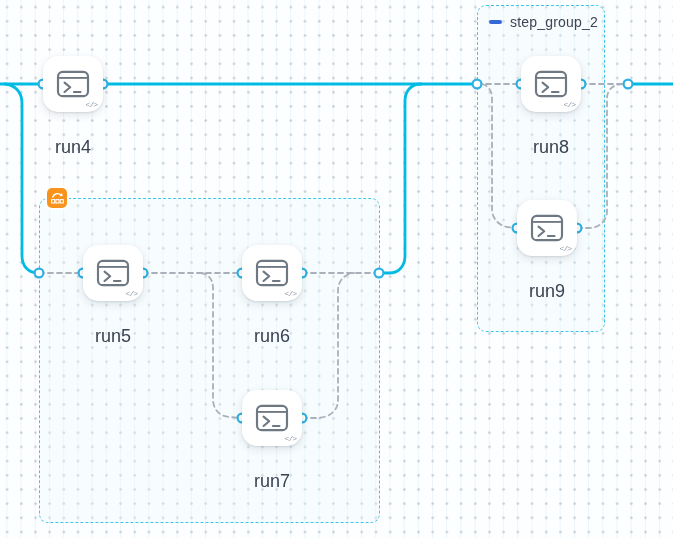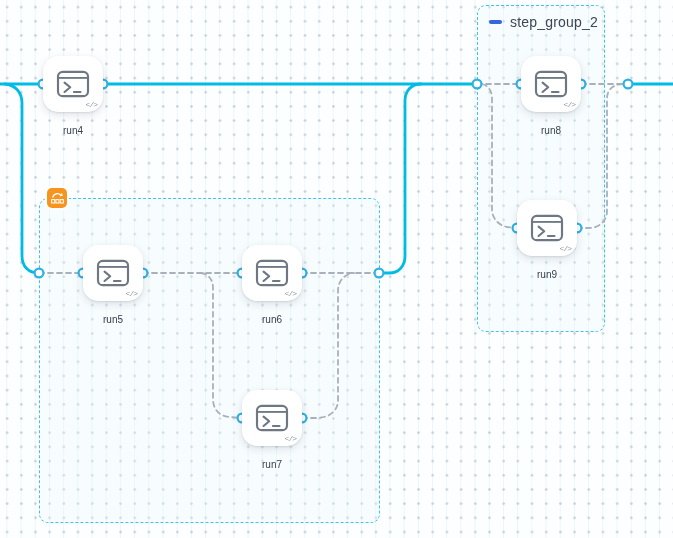--- a/index.html
+++ b/index.html
@@ -42,21 +42,21 @@
   .card{
     position:relative; width:60px; height:56px; border-radius:15px; background:var(--node-bg);
     box-shadow:0 1px 2px rgba(25,39,62,.10), 0 3px 8px rgba(25,39,62,.12);
     display:flex; align-items:center; justify-content:center; cursor:pointer; box-sizing:border-box;
   }
   .term{stroke:var(--icon-stroke); fill:none;}
   .corner{
     position:absolute; right:6px; bottom:3px; font-size:8px; line-height:1;
     color:var(--corner-glyph); font-family:"Liberation Mono", monospace; letter-spacing:-1px;
   }
-  .nlabel{margin-top:13px; font-size:10px; color:var(--node-label);}
+  .nlabel{margin-top:25px; font-size:18px; color:var(--node-label);}
 </style>
 </head>
 <body>
 
 <div class="canvas">
 
   <div class="group g1">
     <div class="badge">
       <svg width="15" height="15" viewBox="0 0 16 16">
         <path d="M3 6.4 A 5 5 0 0 1 11.6 4.6" fill="none" stroke="#fff" stroke-width="1.5" stroke-linecap="round"></path>

